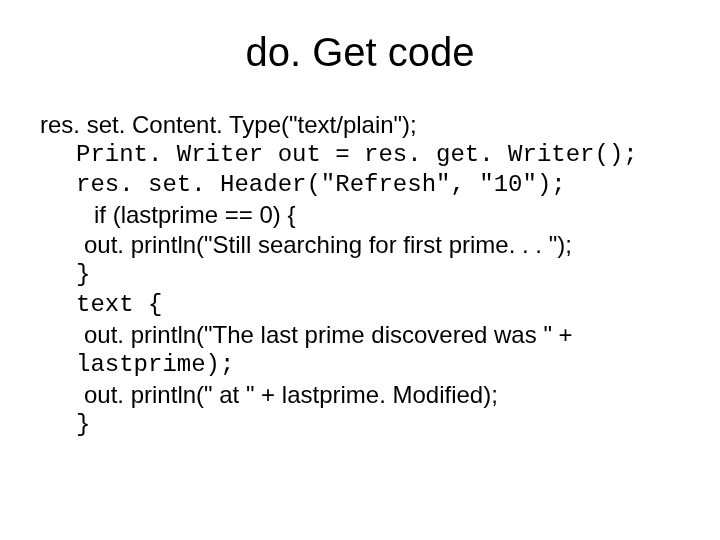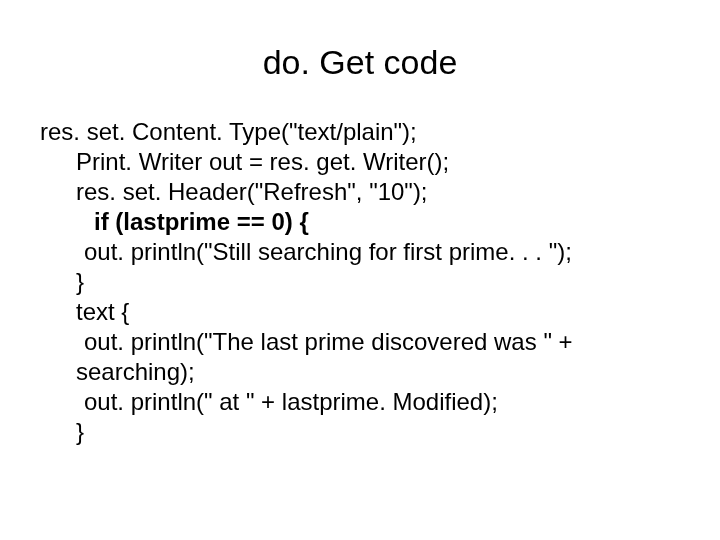--- a/index.html
+++ b/index.html
@@ -14,50 +14,50 @@
       font-family: Arial, Helvetica, sans-serif;
       color: #000000;
       overflow: hidden;
     }
     .slide {
       width: 100%;
       height: 100%;
       padding: 20px 40px;
     }
     .title {
-      font-size: 34px;
+      font-size: 40px;
       font-weight: normal;
       text-align: center;
-      margin-top: 23px;
+      margin-top: 10px;
       margin-bottom: 35px;
     }
     .code-block {
       font-size: 24px;
       line-height: 1.25;
       font-family: Arial, Helvetica, sans-serif;
     }
     .code-line {
       white-space: pre;
     }
     .indent-0 { padding-left: 0px; }
-    .indent-1 { padding-left: 36px; }
-    .indent-2 { padding-left: 54px; font-weight: bold; }
+    .indent-1 { padding-left: 36px; font-family: Liberation Mono, monospace; }
+    .indent-2 { padding-left: 54px; }
     .indent-3 { padding-left: 44px; }
   </style>
 </head>
 <body>
 
 <div class="slide">
   <h1 class="title">do. Get code</h1>
   <div class="code-block">
     <div class="code-line indent-0">res. set. Content. Type("text/plain");</div>
     <div class="code-line indent-1">Print. Writer out = res. get. Writer();</div>
     <div class="code-line indent-1">res. set. Header("Refresh", "10");</div>
     <div class="code-line indent-2">if (lastprime == 0) {</div>
     <div class="code-line indent-3">out. println("Still searching for first prime. . . ");</div>
     <div class="code-line indent-1">}</div>
     <div class="code-line indent-1">text {</div>
     <div class="code-line indent-3">out. println("The last prime discovered was " +</div>
-    <div class="code-line indent-1">searching);</div>
+    <div class="code-line indent-1">lastprime);</div>
     <div class="code-line indent-3">out. println(" at " + lastprime. Modified);</div>
     <div class="code-line indent-1">}</div>
   </div>
 </div>
 
 </body></html>

